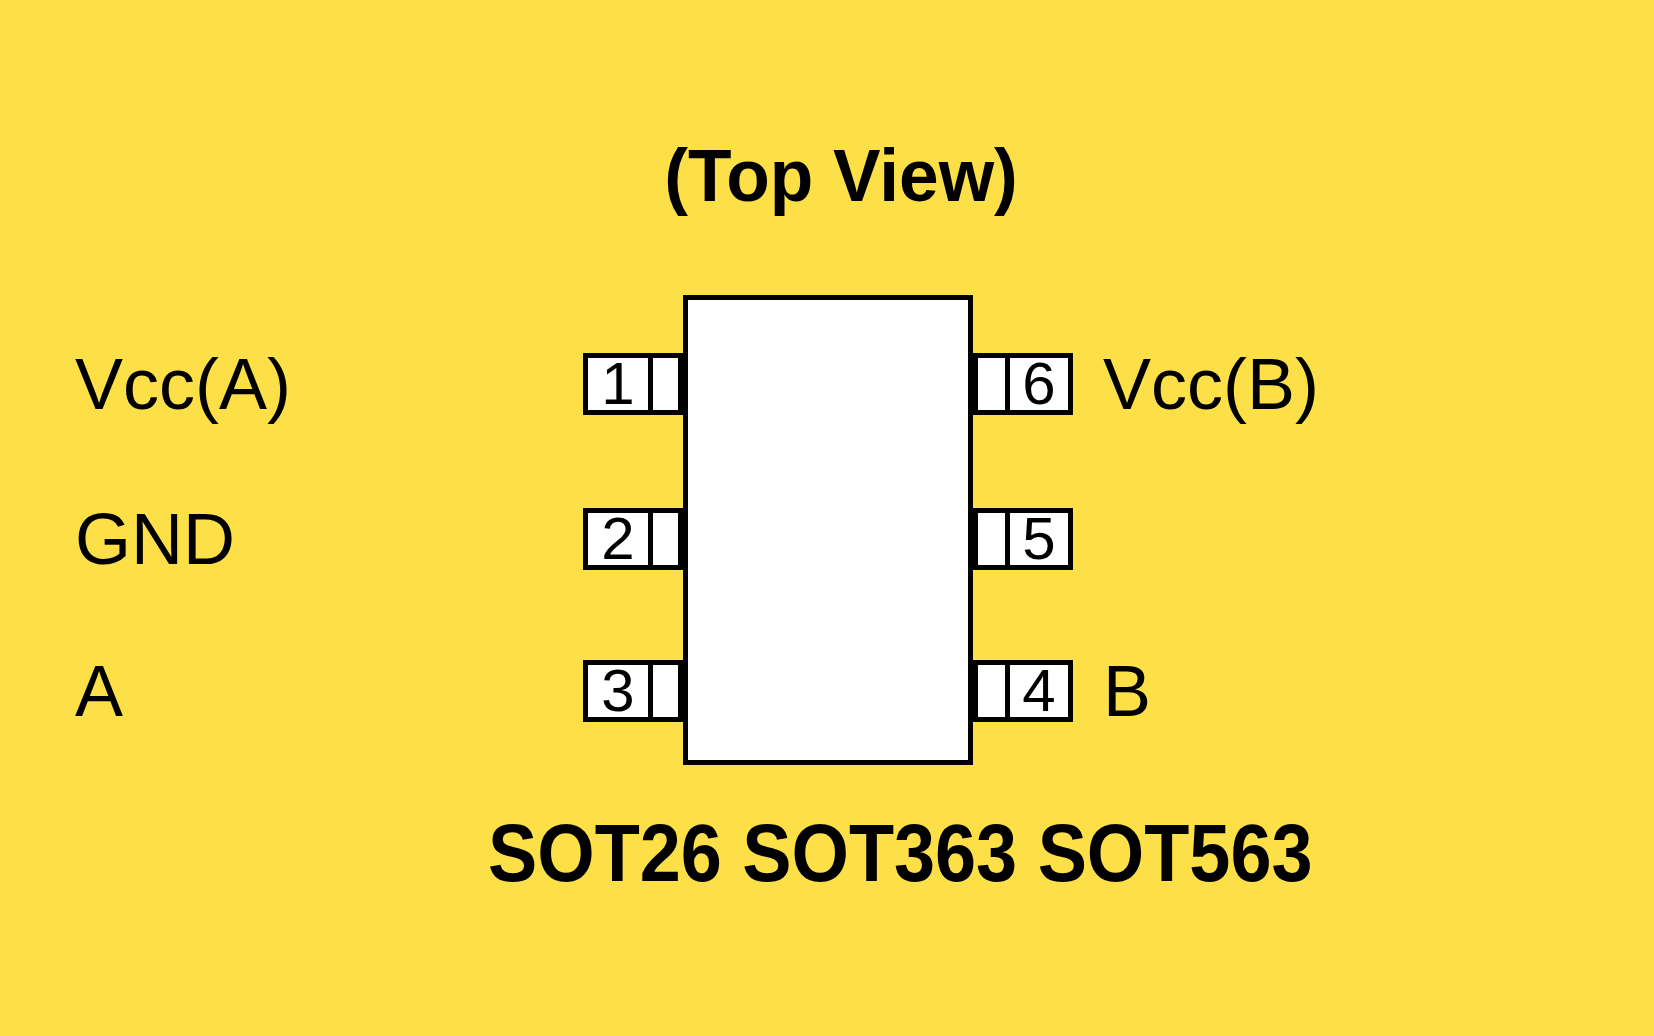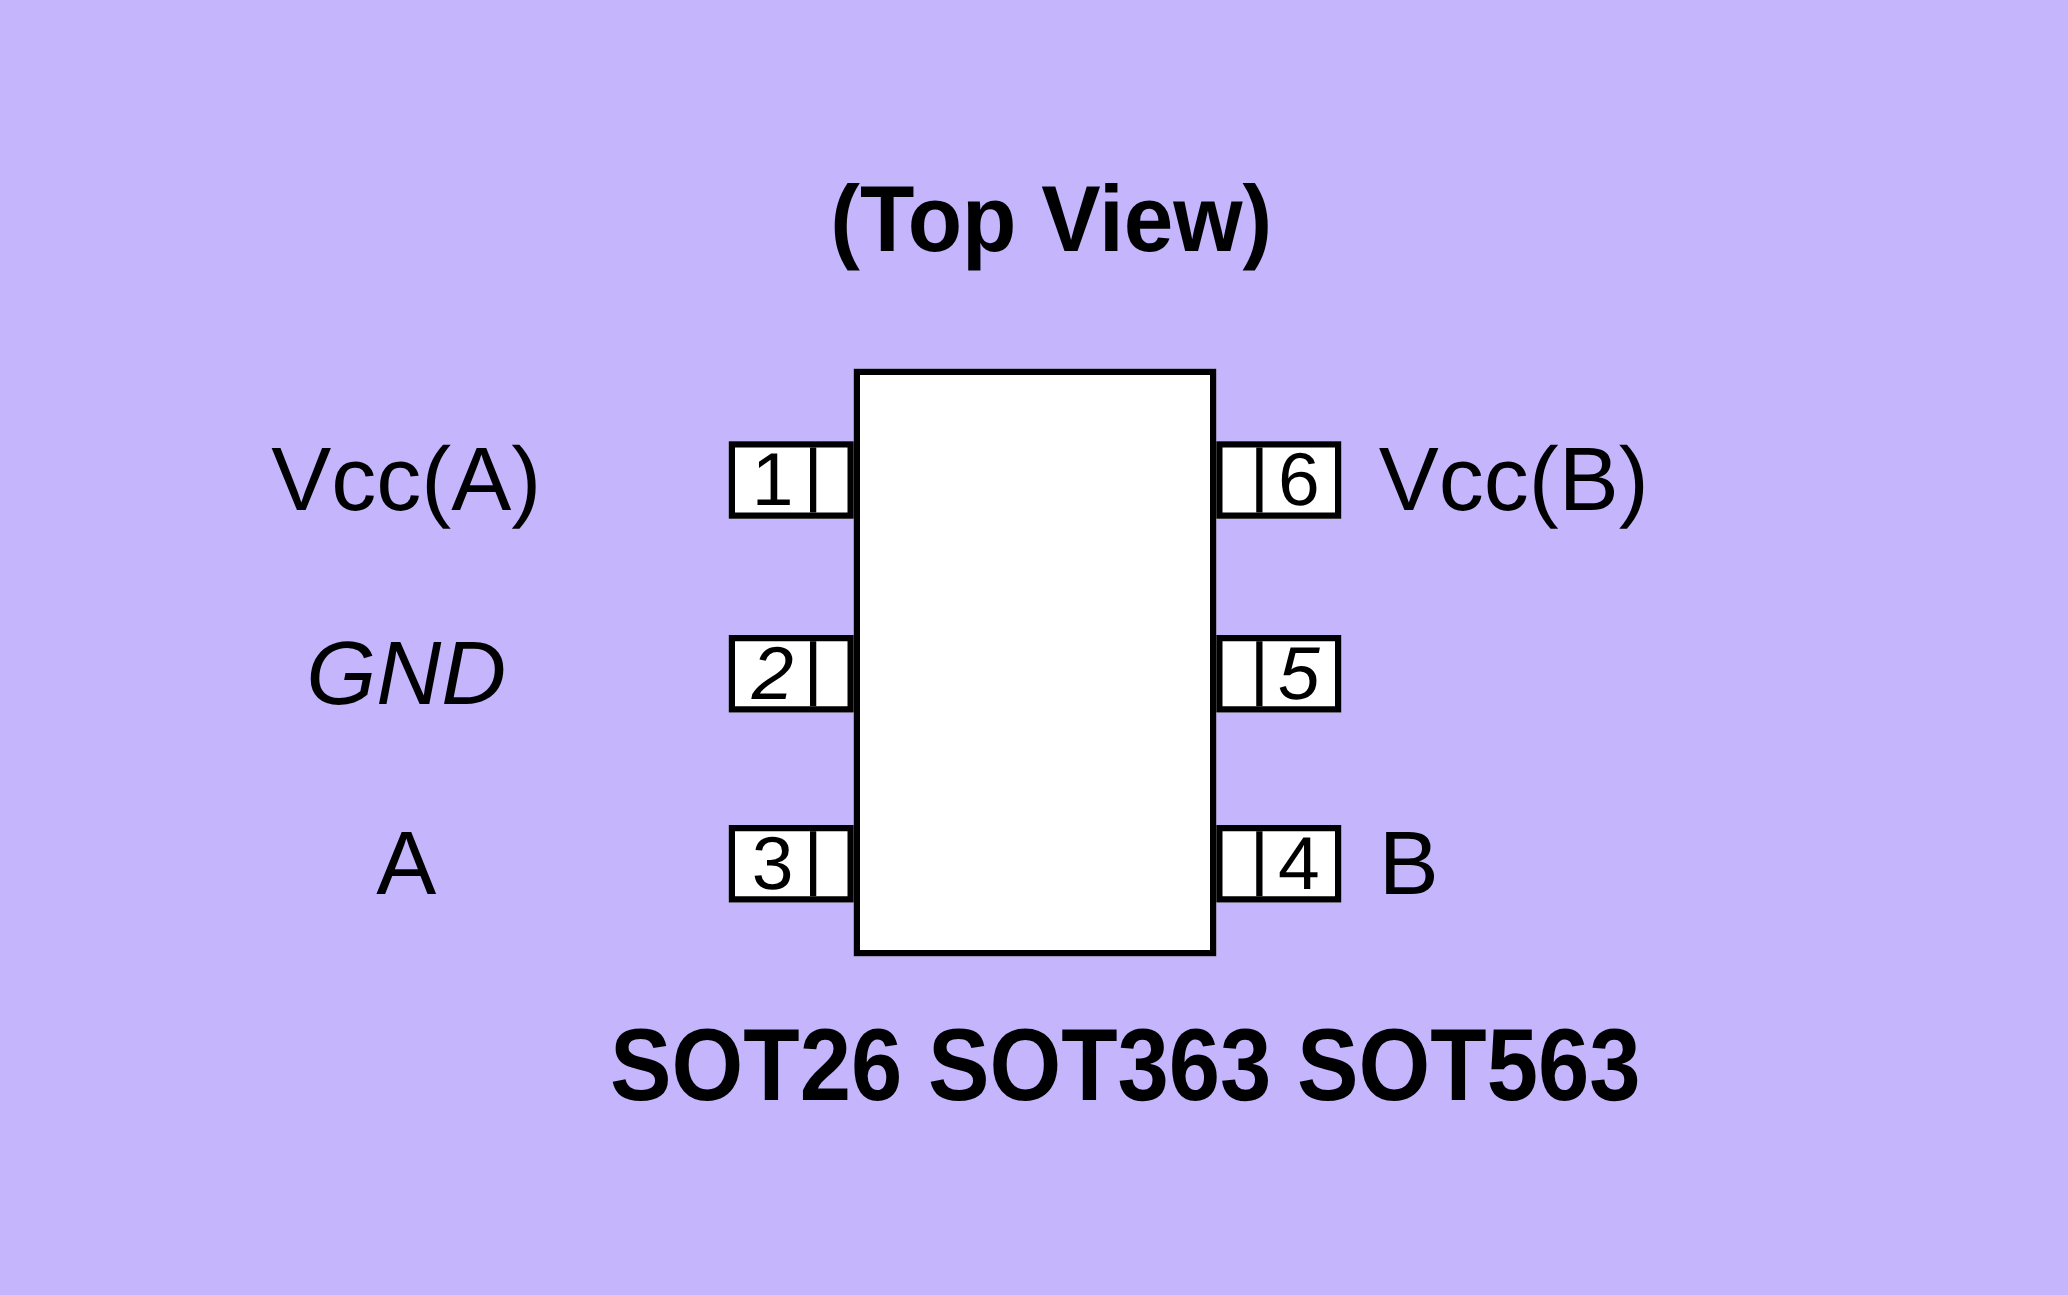--- a/index.html
+++ b/index.html
@@ -5,21 +5,21 @@
   html,body{margin:0;padding:0;}
   body{
     font-family:"Liberation Sans", sans-serif;
     background:#ffffff;
     color:#000000;
   }
   .canvas{
     position:relative;
     width:1654px;
     height:1036px;
-    background:#c4b5fd;
+    background:#fde047;
     overflow:hidden;
   }
   .title{
     position:absolute;
     top:138px;
     left:541px;
     width:600px;
     text-align:center;
     font-size:75px;
     font-weight:bold;
@@ -42,21 +42,21 @@
     position:absolute;
     width:100px;
     height:62px;
     border:5px solid #000000;
     box-sizing:border-box;
     background:#ffffff;
   }
   .pin-left{left:583px;}
   .pin-right{left:973px;}
   .row-1{top:353px;}
-  .row-2{top:508px;font-style:italic;}
+  .row-2{top:508px;}
   .row-3{top:660px;}
   .pin .num{
     position:absolute;
     top:0;bottom:0;
     display:flex;
     align-items:center;
     justify-content:center;
     font-size:60px;
     line-height:1;
   }
@@ -73,21 +73,21 @@
   .pin-label{
     position:absolute;
     height:62px;
     line-height:62px;
     font-size:72px;
     white-space:nowrap;
   }
   .label-left{
     left:75px;
     width:500px;
-    text-align:center;
+    text-align:left;
   }
   .label-right{
     left:1103px;
     width:500px;
     text-align:left;
   }
   .caption{
     position:absolute;
     top:812px;
     left:448px;

